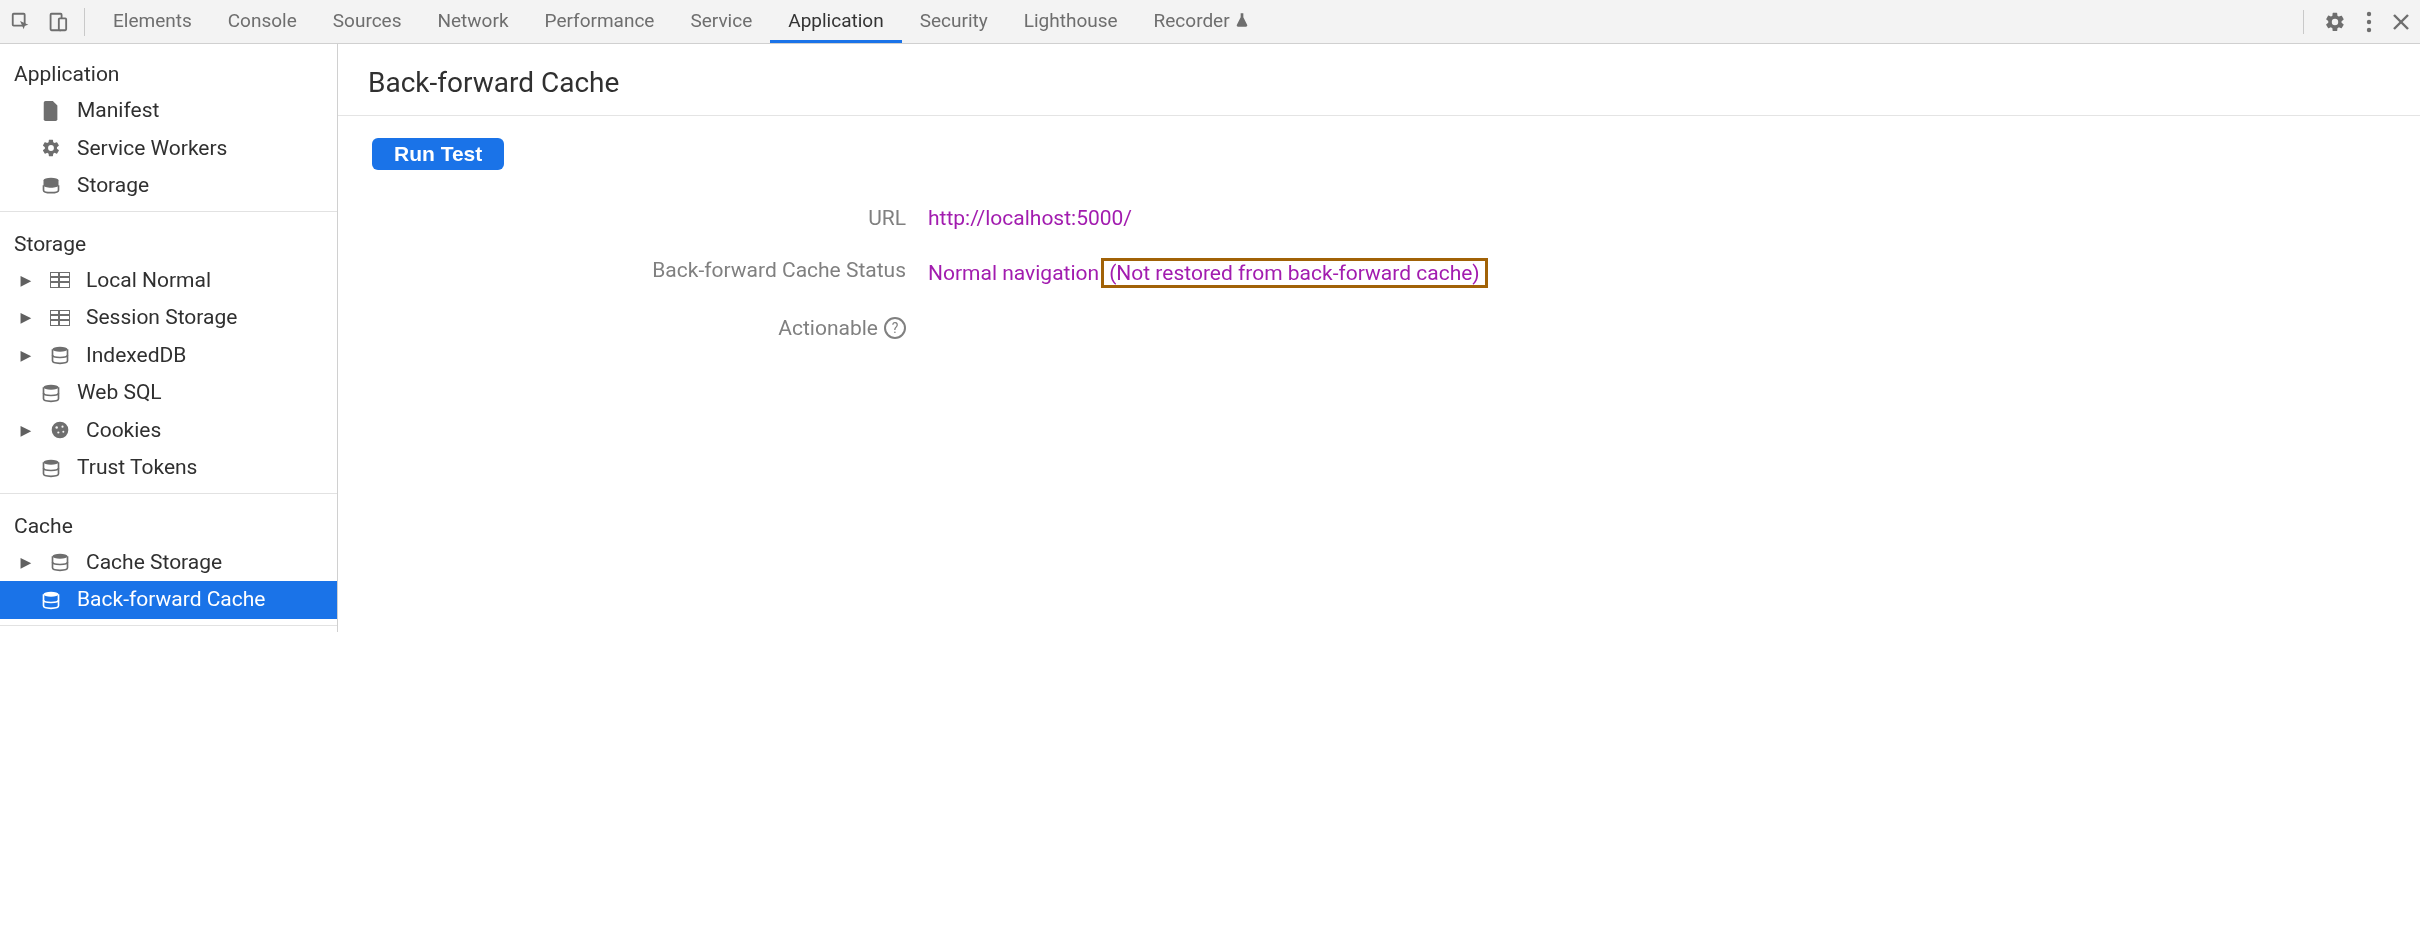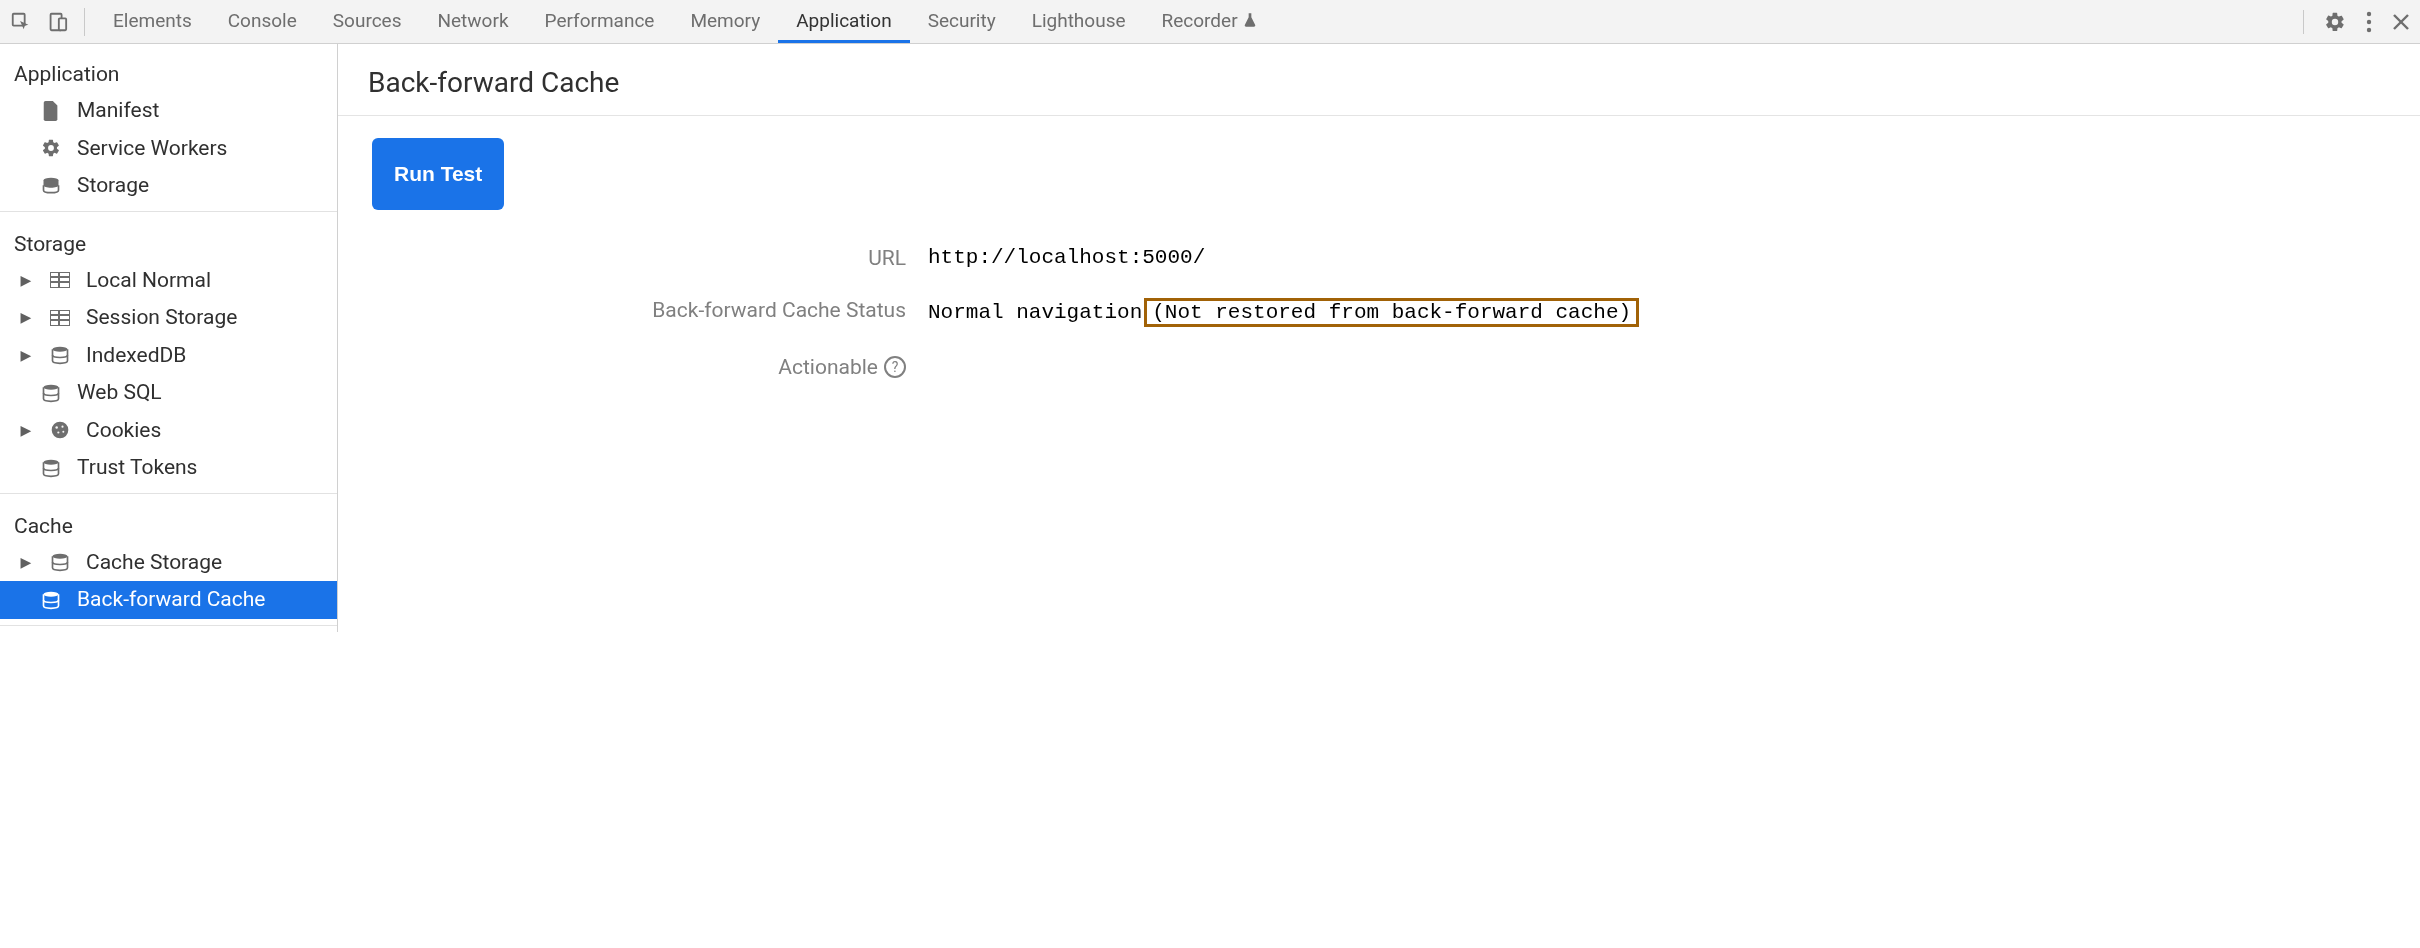--- a/index.html
+++ b/index.html
@@ -139,21 +139,21 @@
     .content hr {
       border: none;
       border-top: 1px solid #e4e4e4;
     }
     .run-test {
       margin: 22px 0 22px 34px;
       background: #1a73e8;
       color: #fff;
       border: none;
       border-radius: 6px;
-      padding: 24px 22px;
+      padding: 4px 22px;
       font-size: 21px;
       font-weight: 600;
       cursor: pointer;
     }
     .rows {
       padding-left: 0;
     }
     .row {
       display: flex;
       align-items: flex-start;
@@ -164,26 +164,25 @@
       width: 590px;
       text-align: left;
       color: #808080;
       padding-right: 22px;
       display:flex;
       justify-content:flex-end;
       align-items:center;
       gap:6px;
     }
     .row-value {
-      color: #000000;
+      color: #a21caf;
       display:flex;
       align-items:center;
       gap:2px;
       flex-wrap:wrap;
-      font-family:Liberation Mono, monospace;
     }
     .highlight-box {
       border: 3px solid #a16207;
       padding: 0 5px;
       display:inline-block;
     }
     .help-icon {
       display:inline-flex;
       align-items:center;
       justify-content:center;
@@ -212,21 +211,21 @@
         <rect x="14" y="8" width="8" height="13" rx="1" fill="#f3f3f3"></rect>
       </svg>
     </div>
   </div>
   <div class="tabs">
     <div class="tab">Elements</div>
     <div class="tab">Console</div>
     <div class="tab">Sources</div>
     <div class="tab">Network</div>
     <div class="tab">Performance</div>
-    <div class="tab">Memory</div>
+    <div class="tab">Service</div>
     <div class="tab active">Application</div>
     <div class="tab">Security</div>
     <div class="tab">Lighthouse</div>
     <div class="tab">
       <span>Recorder</span>
       <svg width="16" height="16" viewBox="0 0 24 24" fill="currentColor">
         <path d="M10 2v6L4 20a2 2 0 0 0 2 2h12a2 2 0 0 0 2-2L14 8V2h-4z"></path>
       </svg>
     </div>
   </div>

